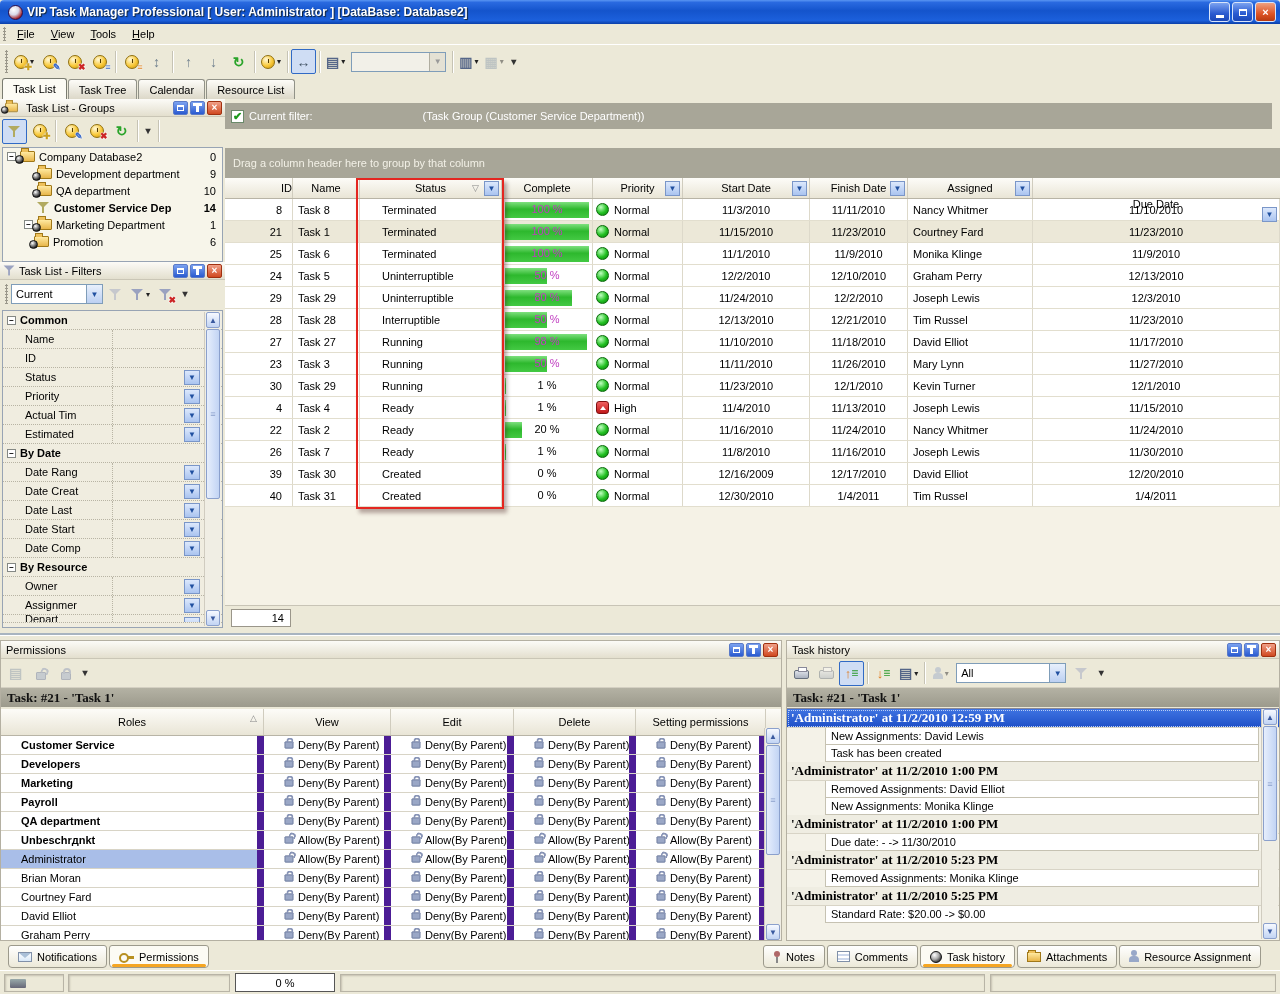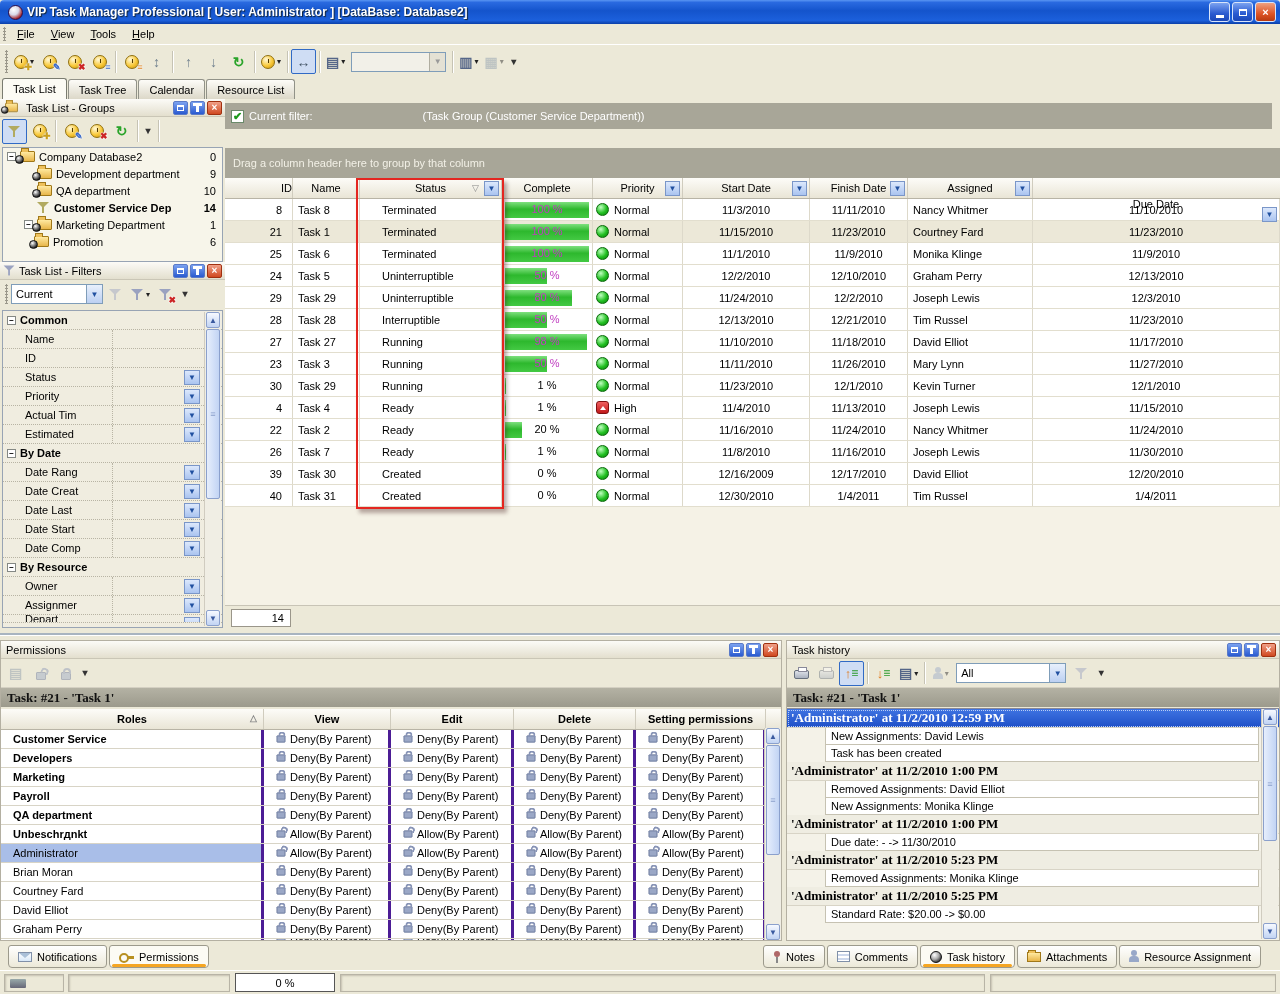--- a/index.html
+++ b/index.html
@@ -149,24 +149,24 @@
     box-shadow:3px 4px 4px rgba(60,20,20,.35);pointer-events:none;z-index:5;}
   .hsplit{position:absolute;left:0;top:633px;width:1280px;height:2px;background:#a8b4c0;box-shadow:0 1px 0 #fff;}
 
   
   .ctxbar{height:20px;background:linear-gradient(#b4b2a4,#9c9a8c);display:flex;align-items:center;padding-left:6px;
     font-family:"Liberation Serif",serif;font-weight:bold;font-size:13px;color:#111;border-top:1px solid #d4d0c2;}
 
   
   .perm-panel{position:absolute;left:0;top:640px;width:782px;height:301px;background:#ece9d8;border:1px solid #b4b0a2;}
   .perm-table{position:absolute;left:0;right:0;top:68px;bottom:0;background:#fff;overflow:hidden;}
-  .perm-header{display:flex;height:21px;background:linear-gradient(#fdfcf8,#e9e5d6);border-bottom:1px solid #b8b4a6;font-weight:bold;}
+  .perm-header{display:flex;height:27px;background:linear-gradient(#fdfcf8,#e9e5d6);border-bottom:1px solid #b8b4a6;}
   .ph-cell{border-right:1px solid #d0ccbe;display:flex;align-items:center;justify-content:center;position:relative;}
   .prow{display:flex;height:19px;border-bottom:1px solid #d8d4c6;background:#fff;}
-  .pcell{border-right:3px solid #4c1d95;display:flex;align-items:center;gap:4px;padding-left:12px;overflow:hidden;white-space:nowrap;}
+  .pcell{border-right:7px solid #4c1d95;display:flex;align-items:center;gap:4px;padding-left:20px;overflow:hidden;white-space:nowrap;}
   .p0{width:263px;}.p1{width:127px;}.p2{width:123px;}.p3{width:122px;}.p4{width:130px;}
   .pcell .lockic{flex:none;margin-top:0;transform:scale(.9);}
   .prow .p0.selcell{background:#a9bee8;}
   .sortasc{font-size:9px;color:#888;position:absolute;right:6px;top:4px;}
 
   
   .hist-panel{position:absolute;left:786px;top:640px;width:494px;height:301px;background:#ece9d8;border:1px solid #b4b0a2;}
   .hist-list{position:absolute;left:0;right:0;top:67px;bottom:0;background:#f4f2e8;border-top:1px solid #889;overflow:hidden;text-align:center;}
   .h-head{height:19px;display:flex;align-items:center;padding-left:4px;font-family:"Liberation Serif",serif;font-size:13px;font-weight:bold;
     background:#efede2;border-bottom:1px solid #d8d4c6;}

